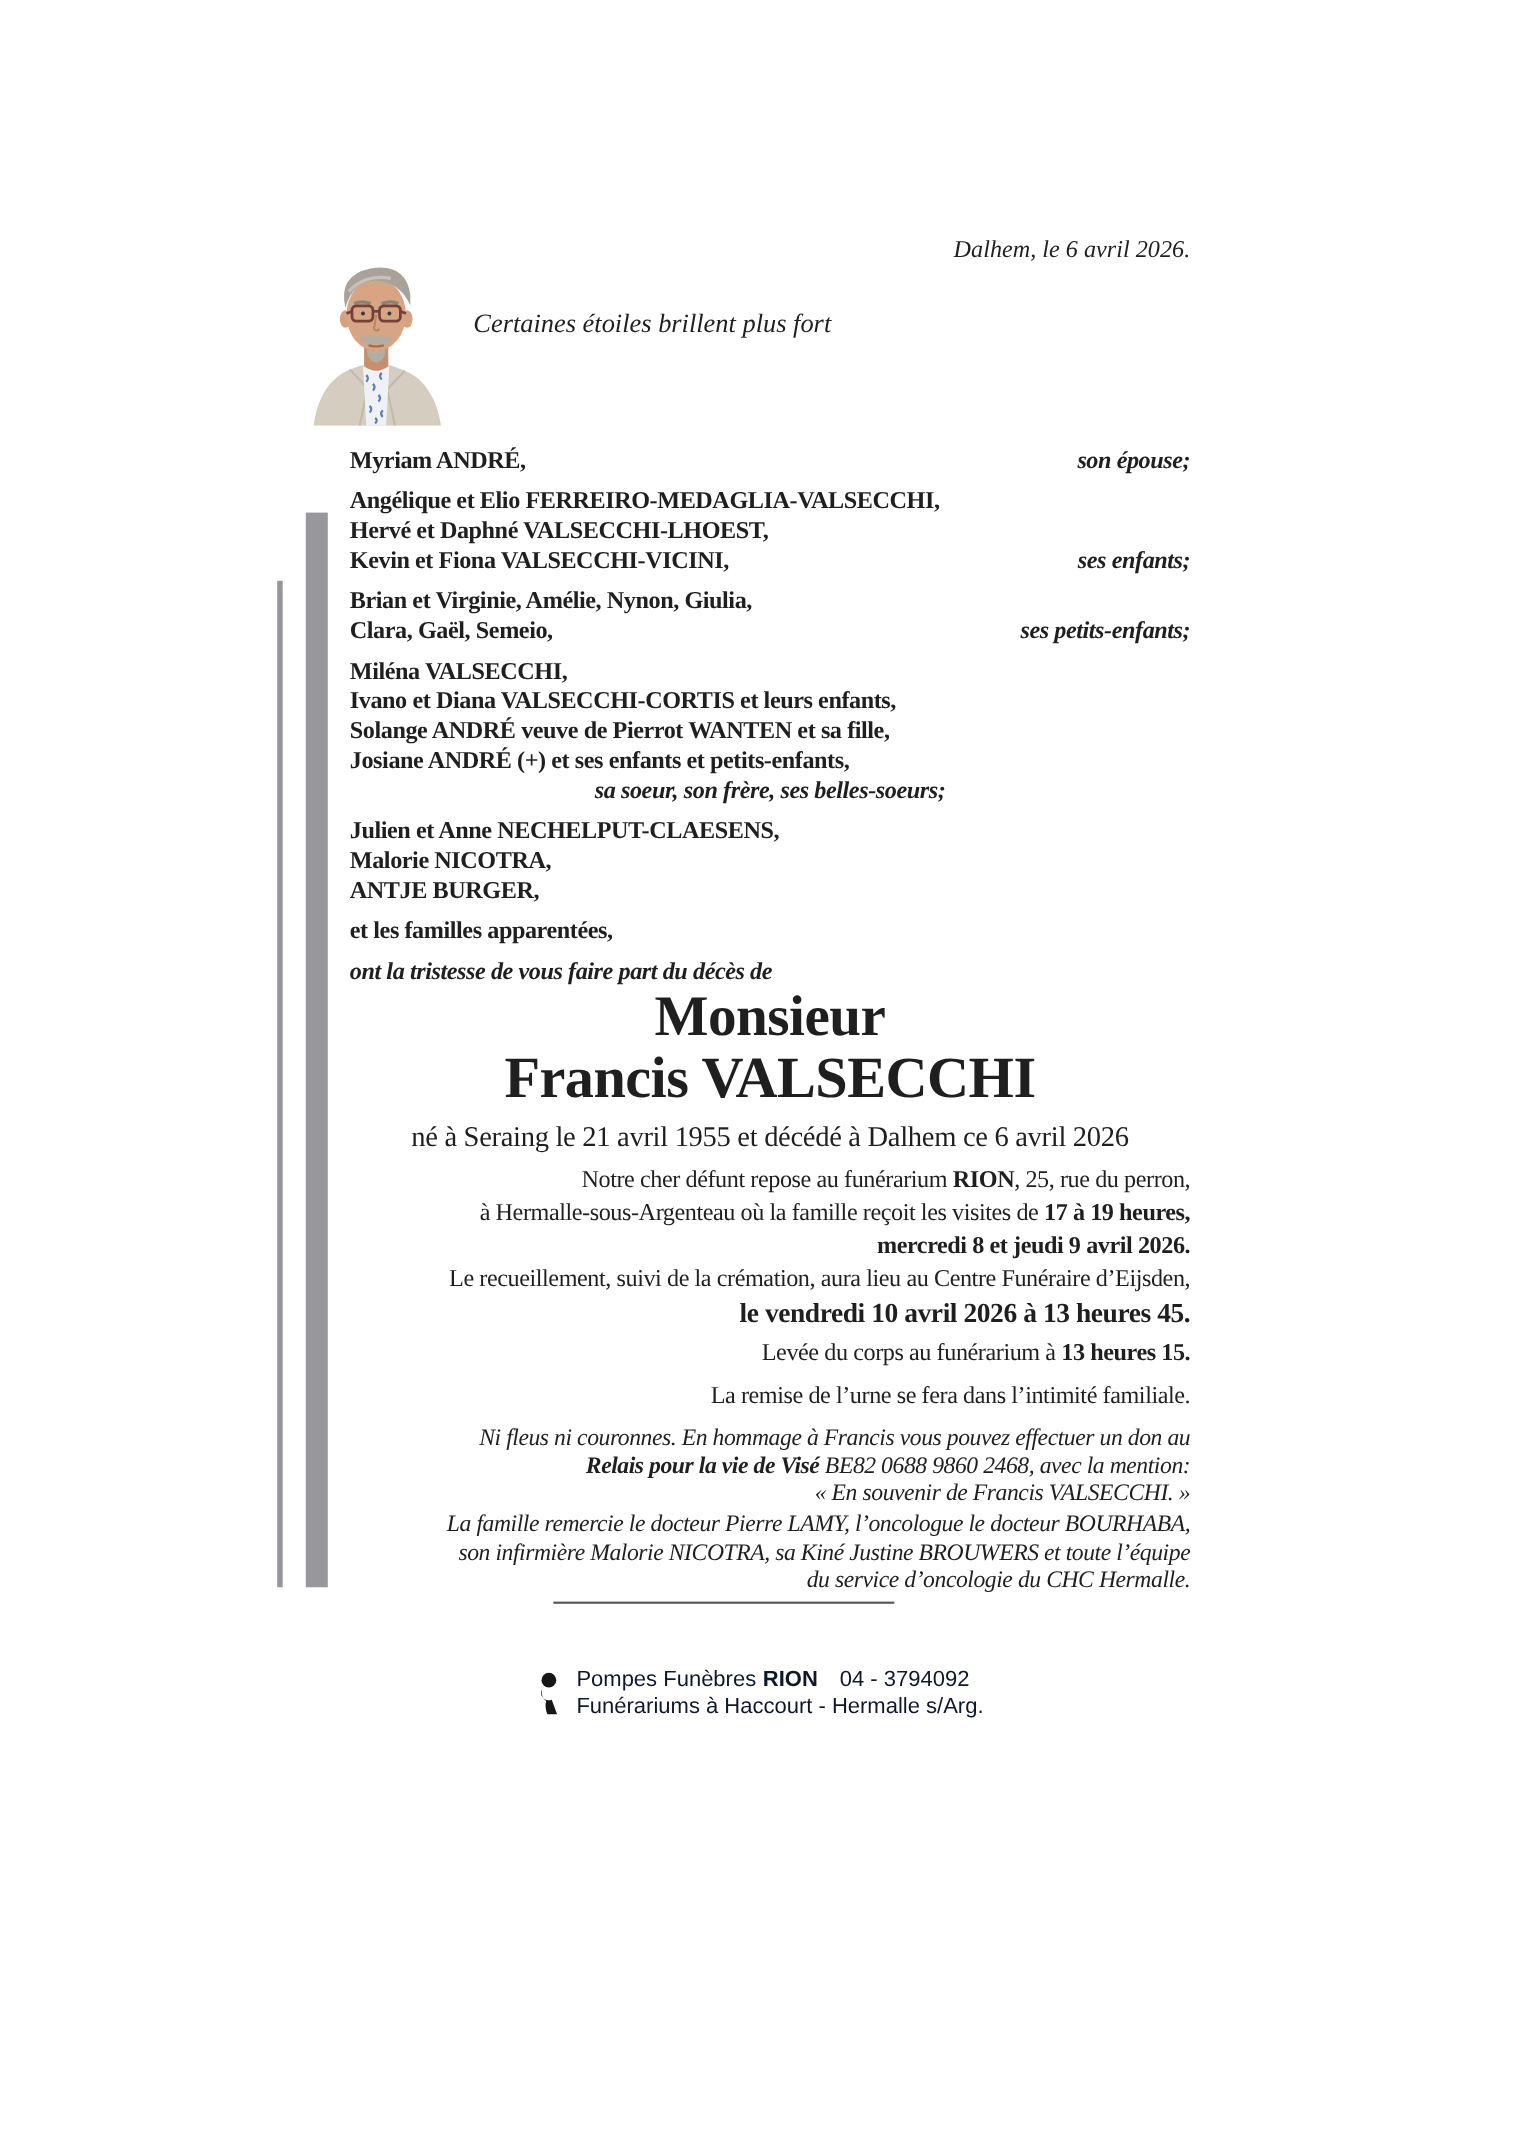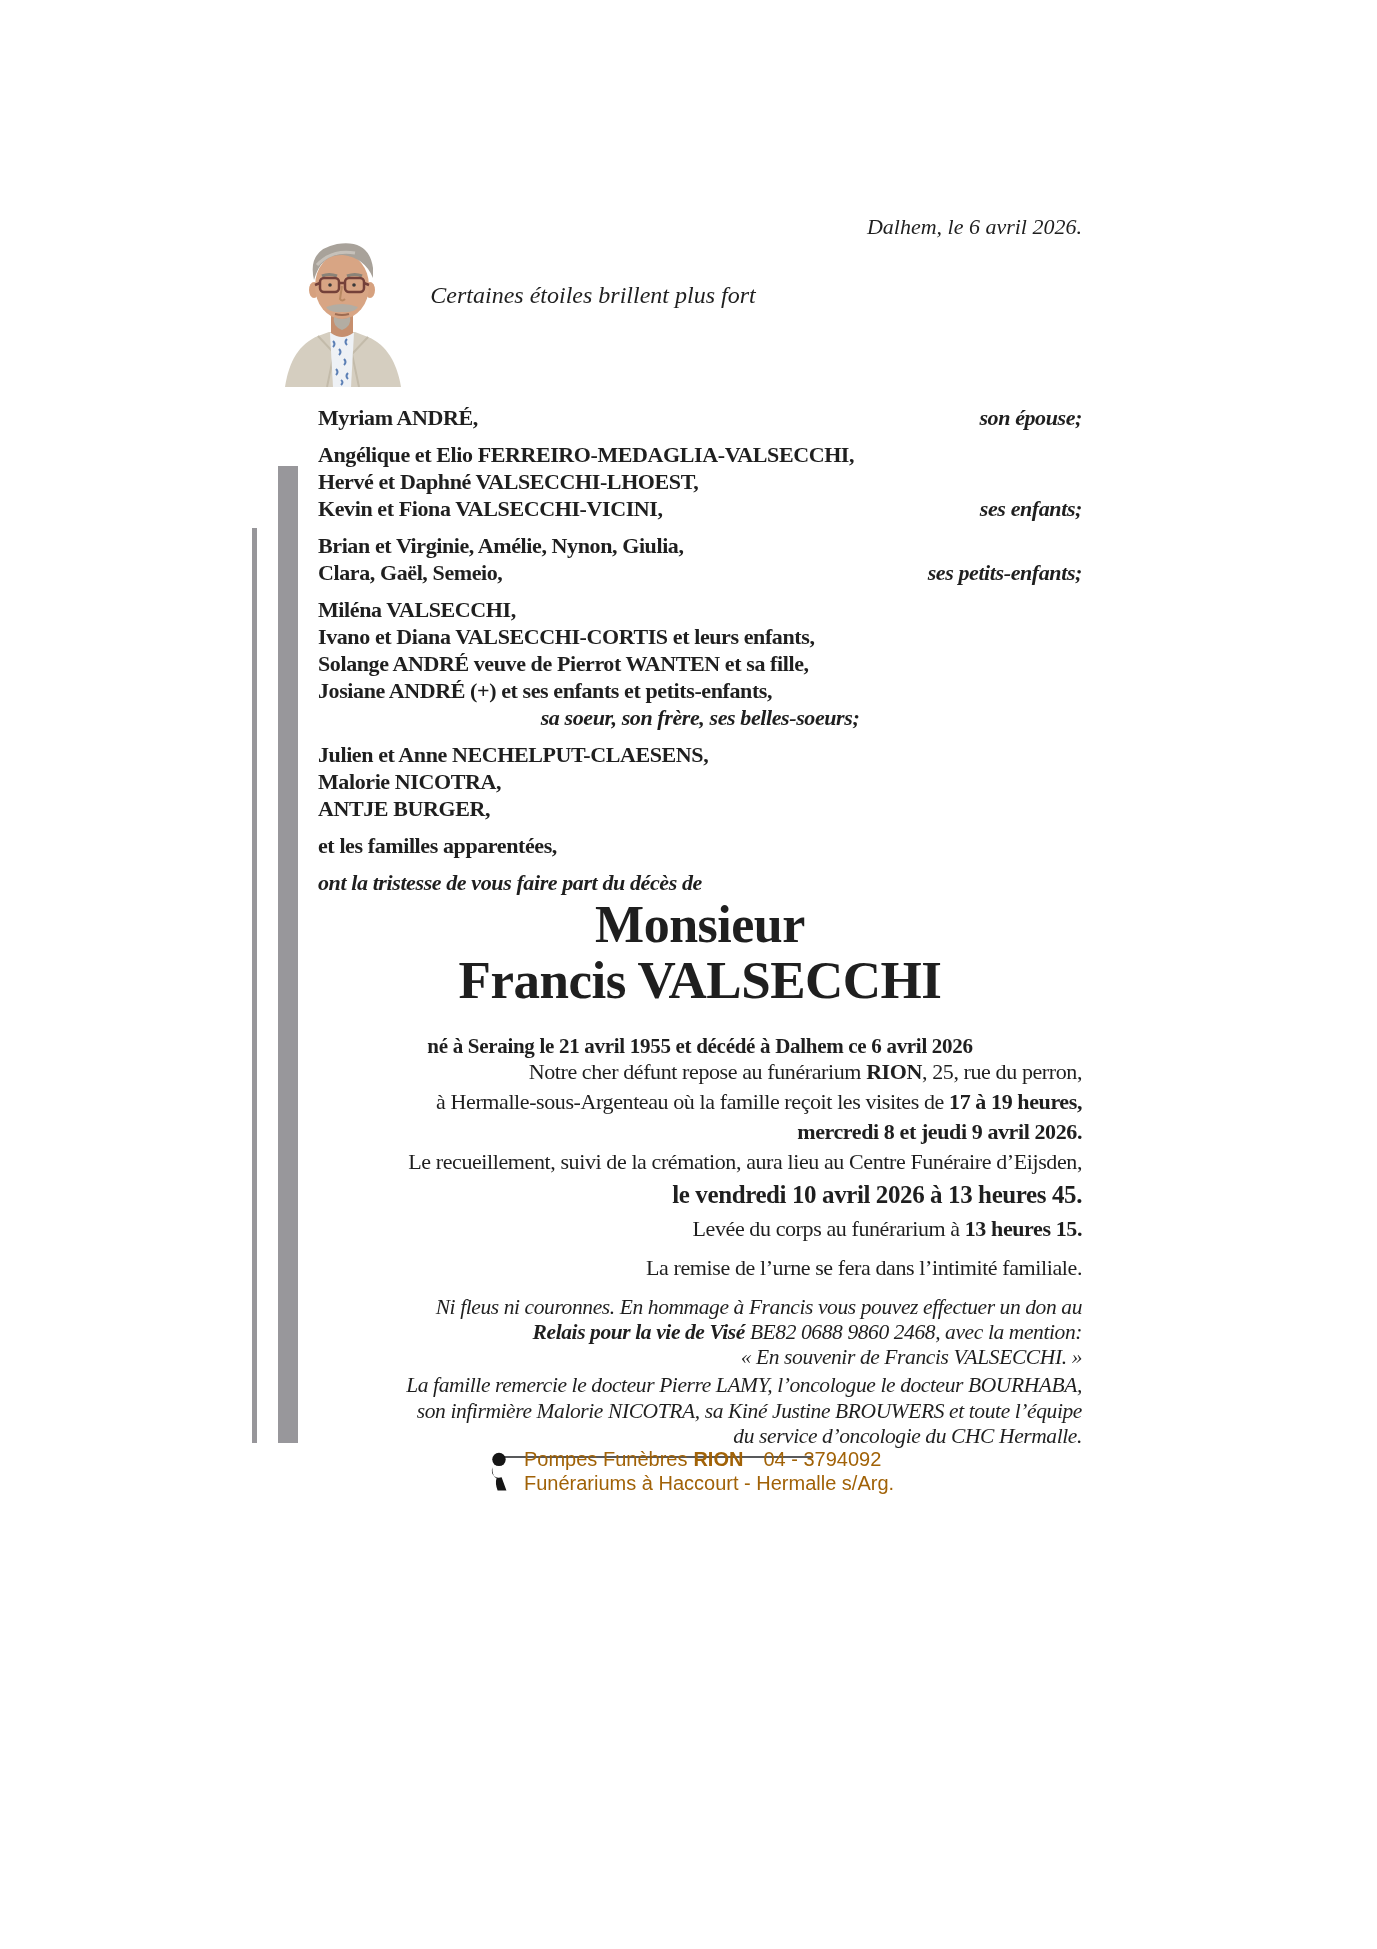--- a/index.html
+++ b/index.html
@@ -38,38 +38,38 @@
   .relation  { position:absolute; right:0; bottom:0; font-style:italic; line-height:27px; white-space:nowrap; }
   .relation-line { text-align:center; font-style:italic; line-height:27px; white-space:nowrap; }
   .closing-line { line-height:27px; margin-bottom:10px; }
   .intro-line   { line-height:27px; font-style:italic; }
   
   .title-block {
     position:absolute; left:318px; top:900px; width:764px; text-align:center;
   }
   .civility { font-size:52px; font-weight:bold; line-height:50px; letter-spacing:-0.5px; }
   .deceased { font-size:53px; font-weight:bold; line-height:60px; letter-spacing:-0.5px; }
-  .birthdeath { font-size:21px; font-weight:bold; margin-top:24px; letter-spacing:-0.3px; }
+  .birthdeath { font-size:26px; font-weight:normal; margin-top:9px; letter-spacing:-0.3px; }
   
   .cpar { position:absolute; left:318px; width:764px; text-align:right;
           font-size:22px; line-height:30px; letter-spacing:-0.4px; }
   .p-repose   { top:1057px; }
   .p-recueil  { top:1147px; }
   .big-bold   { font-size:25px; font-weight:bold; line-height:36px; }
   .p-levee    { top:1214px; }
   .p-urne     { top:1253px; }
   .p-don      { top:1295px; font-style:italic; font-size:21.5px; line-height:25px; }
   .p-merci    { top:1373px; font-style:italic; font-size:21.5px; line-height:25.5px; }
   .b { font-weight:bold; }
   
   .sep-line { position:absolute; left:503px; top:1456px; width:310px; height:2px; background:#58595b; }
   .footer {
-    position:absolute; left:489px; top:1448px;
+    position:absolute; left:489px; top:1516px;
     display:flex; align-items:flex-start;
-    font-family:"Liberation Sans", sans-serif; font-size:20px; color:#a16207;
+    font-family:"Liberation Sans", sans-serif; font-size:20px; color:#0f172a;
   }
   .footer-logo { flex:0 0 auto; margin-top:4px; }
   .footer-text { margin-left:14px; line-height:23.5px; white-space:nowrap; }
   .footer-brand { font-weight:bold; margin:0 10px 0 6px; }
   .footer-phone { margin-left:10px; }
 </style>
 </head>
 <body>
 
 <div class="page">

